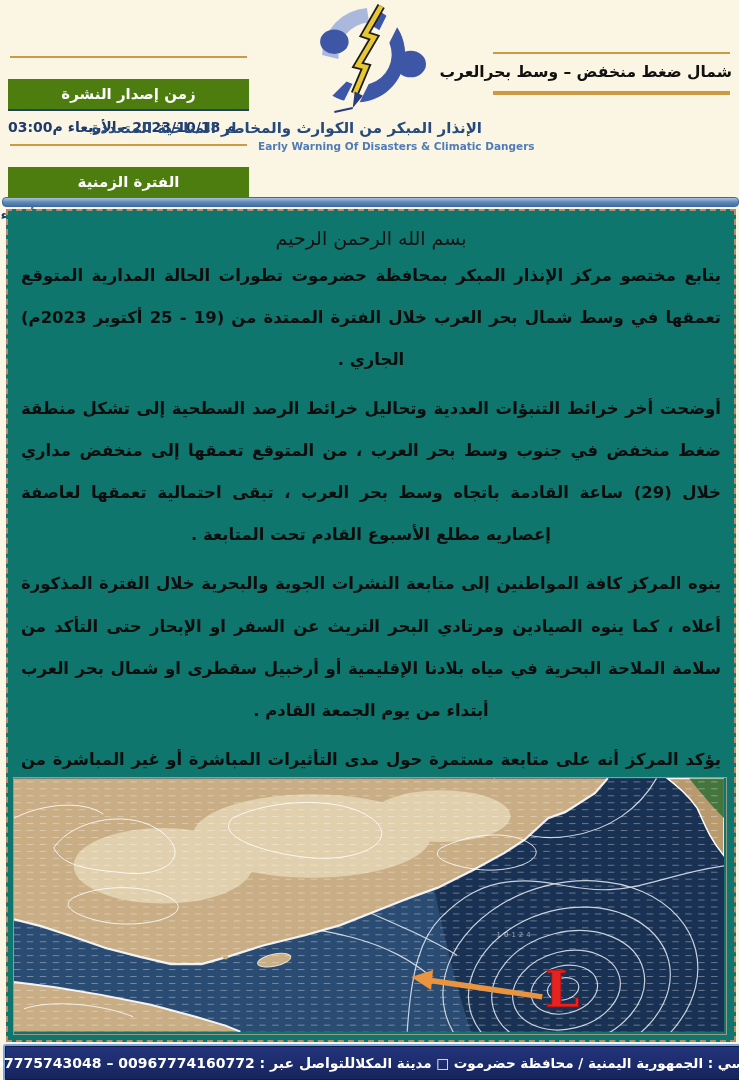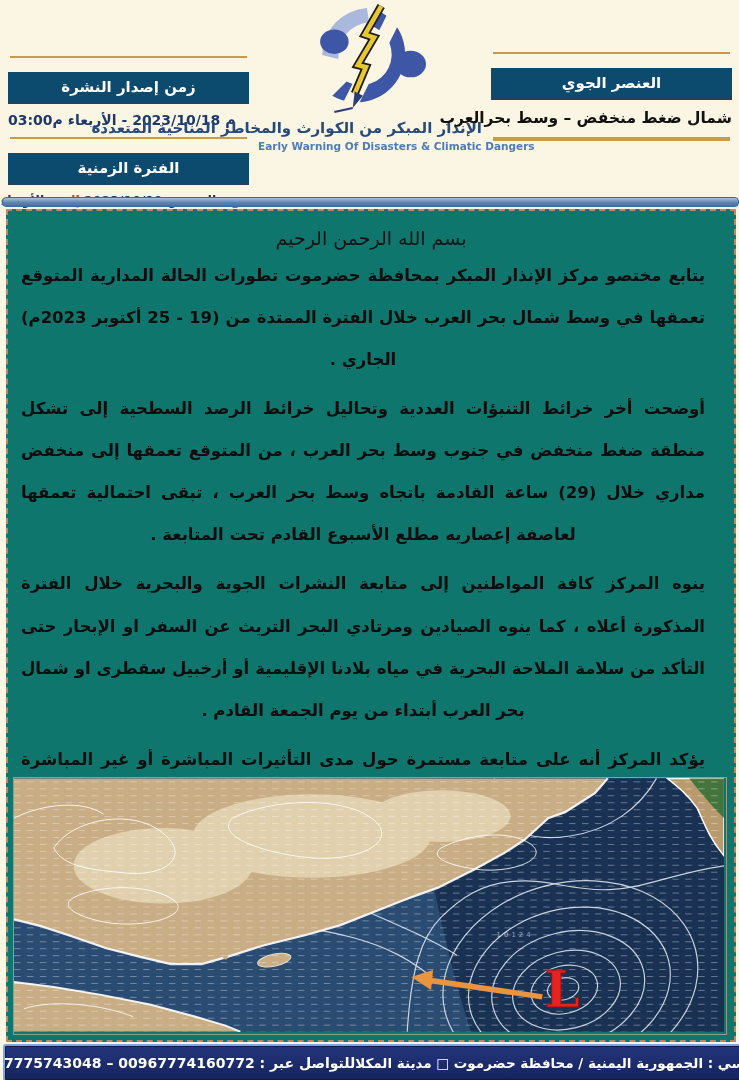--- a/index.html
+++ b/index.html
@@ -8,22 +8,22 @@
     background:#fbf5e3;
     font-family:"DejaVu Sans",sans-serif;
   }
 
   
   .hdr-col{position:absolute;width:241px;}
   .hdr-col.left{left:8px;top:56px;}
   .hdr-col.right{left:491px;top:52px;}
   .rule{height:2px;background:#cc9a44;margin:0 2px;}
   .titlebox{
-    background:#0c4a6e;color:#ffffff;height:30px;line-height:30px;
-    text-align:center;font-weight:bold;font-size:15px;margin-top:14px;
+    background:#4d7c0f;color:#ffffff;height:30px;line-height:30px;
+    text-align:center;font-weight:bold;font-size:15px;margin-top:21px;
     border-bottom:2px solid #24415f;
   }
   .hdr-value{
     color:#1d3a6b;font-weight:bold;font-size:14px;
     padding:8px 0 9px 0;white-space:nowrap;
   }
   .hdr-value.black{color:#111;font-size:15.5px;padding:9px 0 10px 0;}
   .hdr-value.small{font-size:12.5px;padding:8px 0 10px 0;}
   .hdr-value.start{text-align:right;padding-right:18px;}
   .accent{color:#c0562b;}
@@ -47,21 +47,21 @@
     border:2px dashed #b98a6a;background:#0f766e;
   }
   .bismillah{
     text-align:center;font-size:19px;color:#141414;margin-top:16px;
     font-weight:normal;
   }
   .body-text{padding:6px 13px 0 13px;}
   .body-text p{
     direction:rtl;text-align:justify;text-align-last:center;
     font-weight:bold;color:#0d0d0d;font-size:16.5px;line-height:2.55;
-    margin:0 16px 7px 0;
+    margin:0 0 7px 0;
   }
 
   
   .map-frame{position:absolute;left:5px;bottom:5px;width:712px;height:256px;border:1px solid #9a9a8a;}
   .map-frame svg{display:block;}
 
   
   .footer-bar{
     position:absolute;left:3px;top:1044px;width:733px;height:34px;
     background:linear-gradient(#23357c,#16245c);
@@ -101,21 +101,20 @@
     <path d="M86,4 L70,32 L79,35 L63,62 L71,64 L60,90" fill="none" stroke="#e8c832" stroke-width="4.5"></path>
     <path d="M60,88 L68,92 L58,104 Z" fill="#2a3a7a"></path>
     <path d="M58,104 L40,108" stroke="#2a3a7a" stroke-width="2"></path>
   </svg>
   <div class="logo-caption-ar" dir="rtl">الإنذار المبكر من الكوارث والمخاطر المناخية المتعددة</div>
   <div class="logo-caption-en" dir="ltr">Early Warning Of Disasters &amp; Climatic Dangers</div>
 </div>
 
 <div class="hdr-col right">
   <div class="rule"></div>
-  <div class="titlebox">العنصر الجوي</div>
   <div class="hdr-value black" dir="rtl">شمال ضغط منخفض – وسط بحرالعرب</div>
   <div class="rule"></div>
   <div class="rule"></div>
 </div>
 
 <div class="sep-bar"></div>
 
 <div class="dashed-box">
   <div class="bismillah" dir="rtl">بسم الله الرحمن الرحيم</div>
   <div class="body-text">

